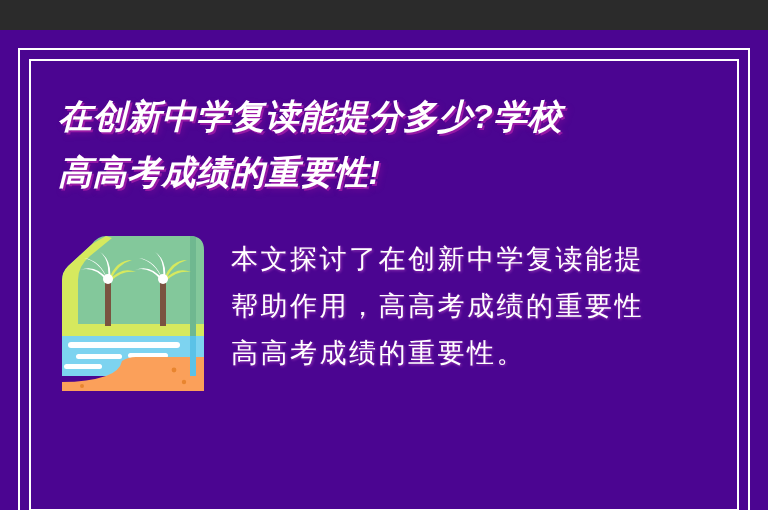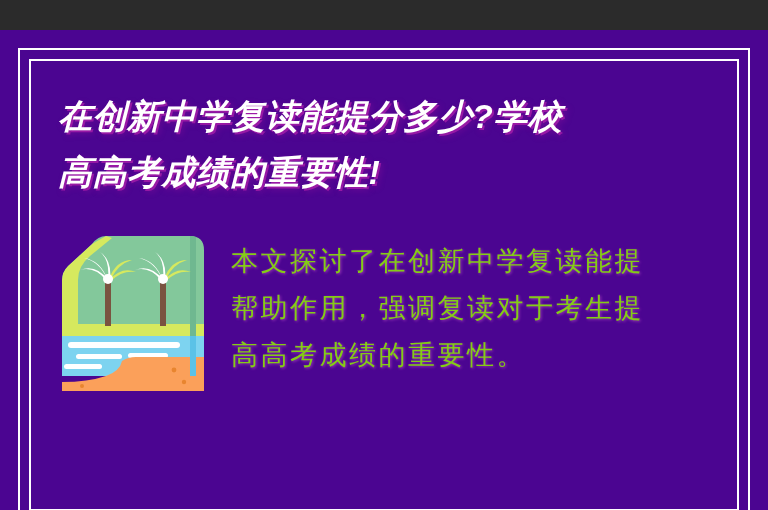--- a/index.html
+++ b/index.html
@@ -60,27 +60,27 @@
 
   
   .body-copy {
     position: absolute;
     left: 231px;
     top: 208px;
     width: 424px;
   }
   .body-line {
     display: block;
-    color: #84cc16;
+    color: #ffffff;
     font-size: 27px;
     line-height: 47px;
     font-weight: 400;
     letter-spacing: 2.5px;
     white-space: nowrap;
-    font-family: Liberation Sans, sans-serif;
+    font-family: Liberation Mono, monospace;
     text-shadow: 1px 1px 3px rgba(255, 120, 230, 0.45);
   }
 
   
   .illustration {
     position: absolute;
     left: 62px;
     top: 206px;
     width: 142px;
     height: 155px;
@@ -149,17 +149,17 @@
           <path d="M102 43 Q109 24 125 24 Q111 28 104 43 Z" fill="#D6E95E"></path>
           <path d="M102 44 Q115 30 129 36 Q115 34 104 45 Z" fill="#D6E95E"></path>
           <circle cx="101" cy="43" r="5" fill="#FFFFFF"></circle>
         </g>
       </g>
     </svg>
   </div>
 
   <div class="body-copy">
     <span class="body-line">本文探讨了在创新中学复读能提</span>
-    <span class="body-line">帮助作用，强调复读对于考生提</span>
+    <span class="body-line">帮助作用，高高考成绩的重要性</span>
     <span class="body-line">高高考成绩的重要性。</span>
   </div>
 
 </div>
 
 </body></html>

